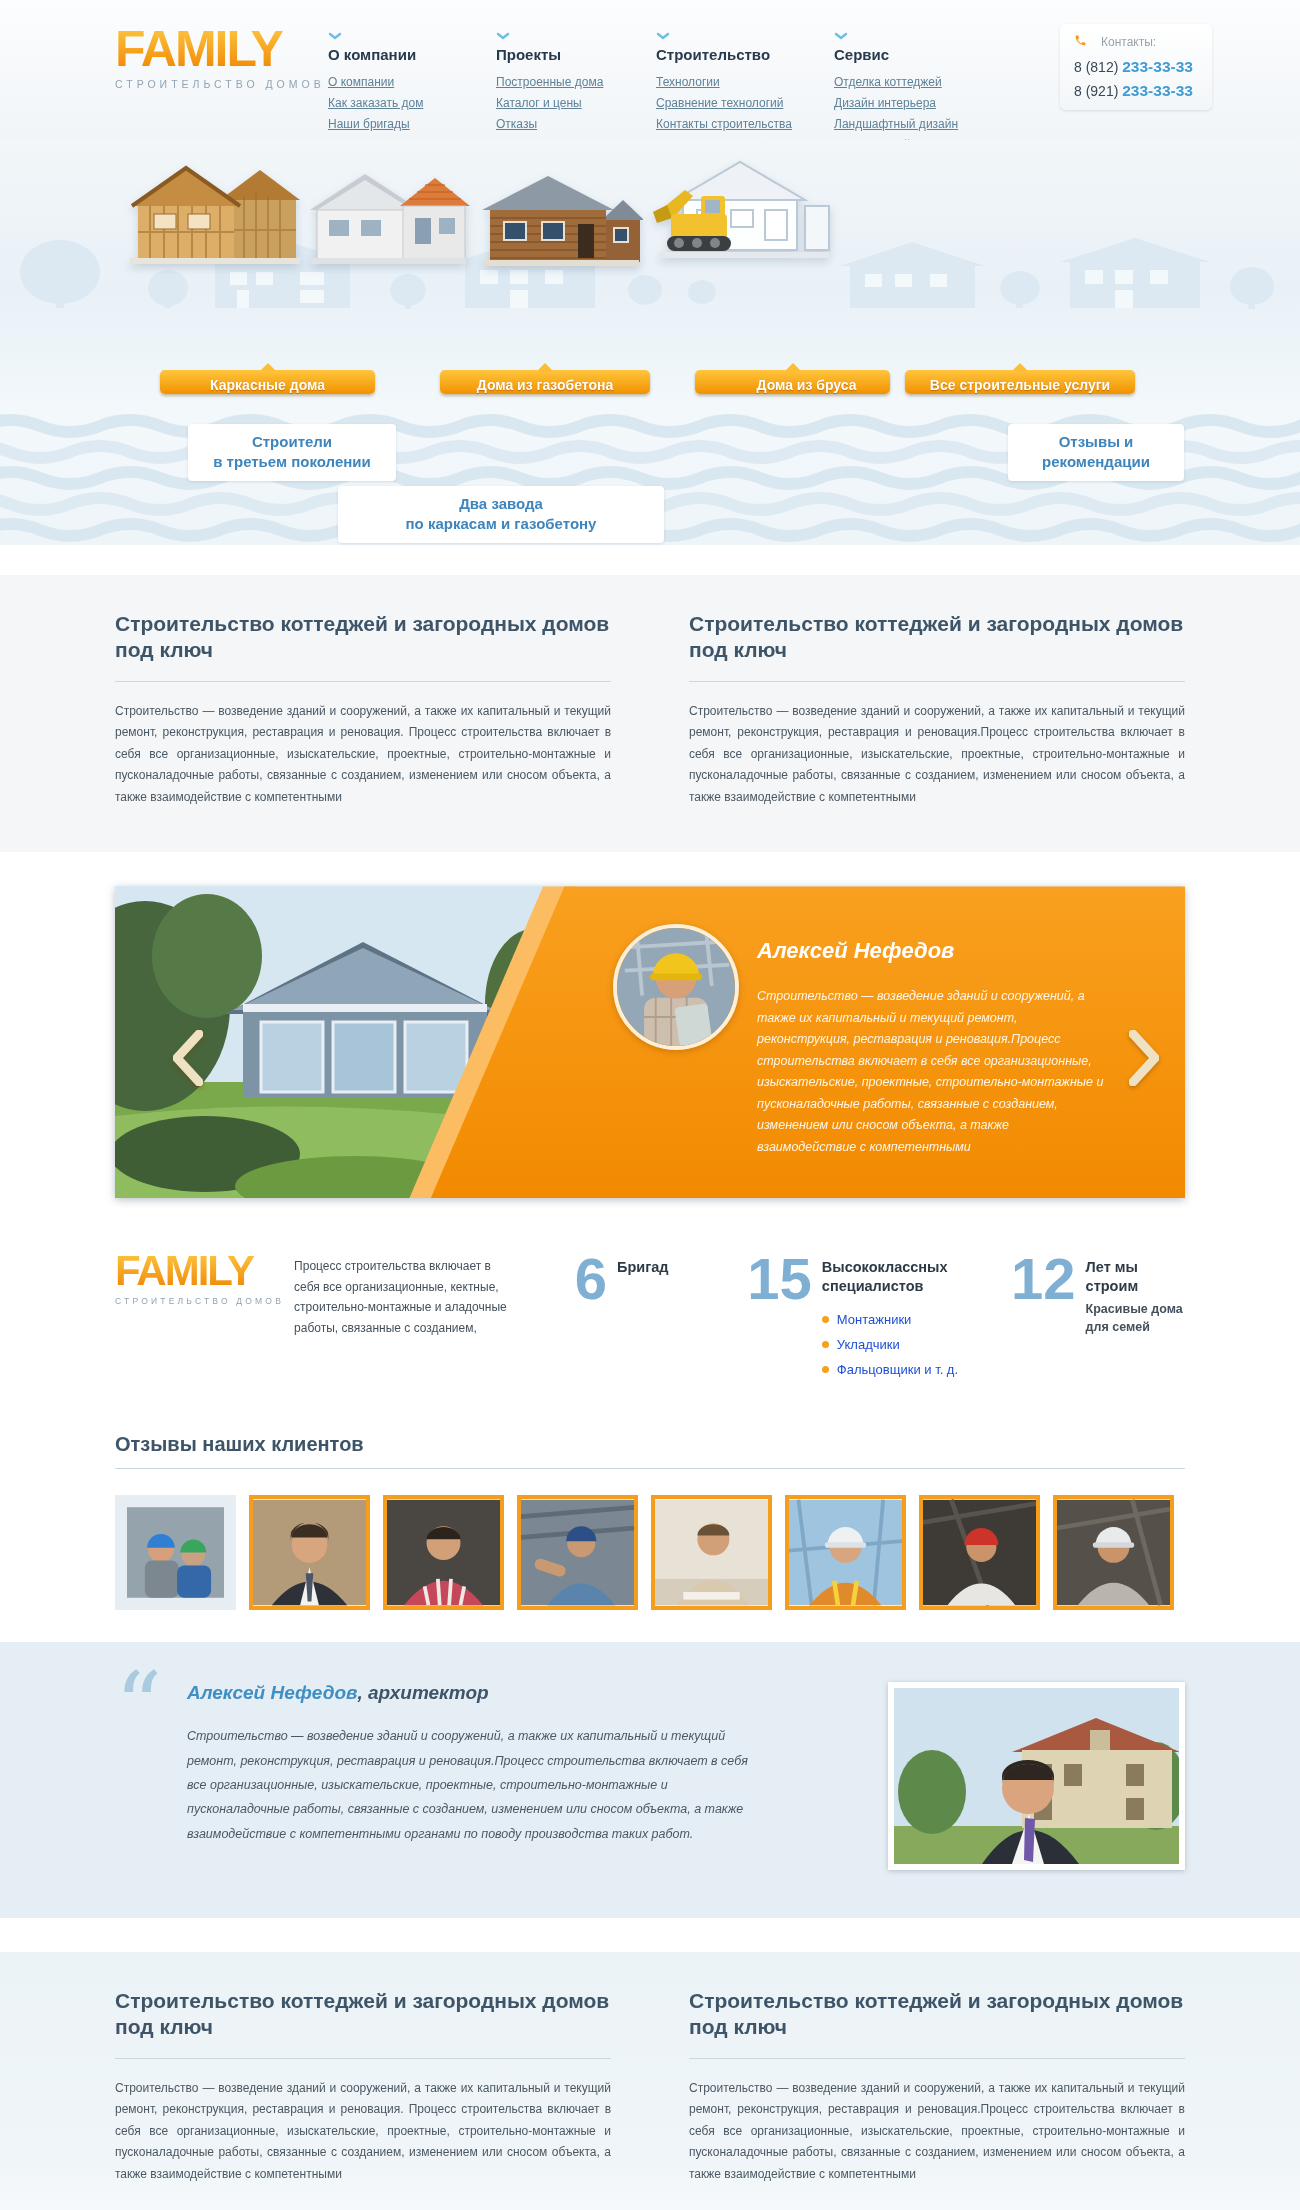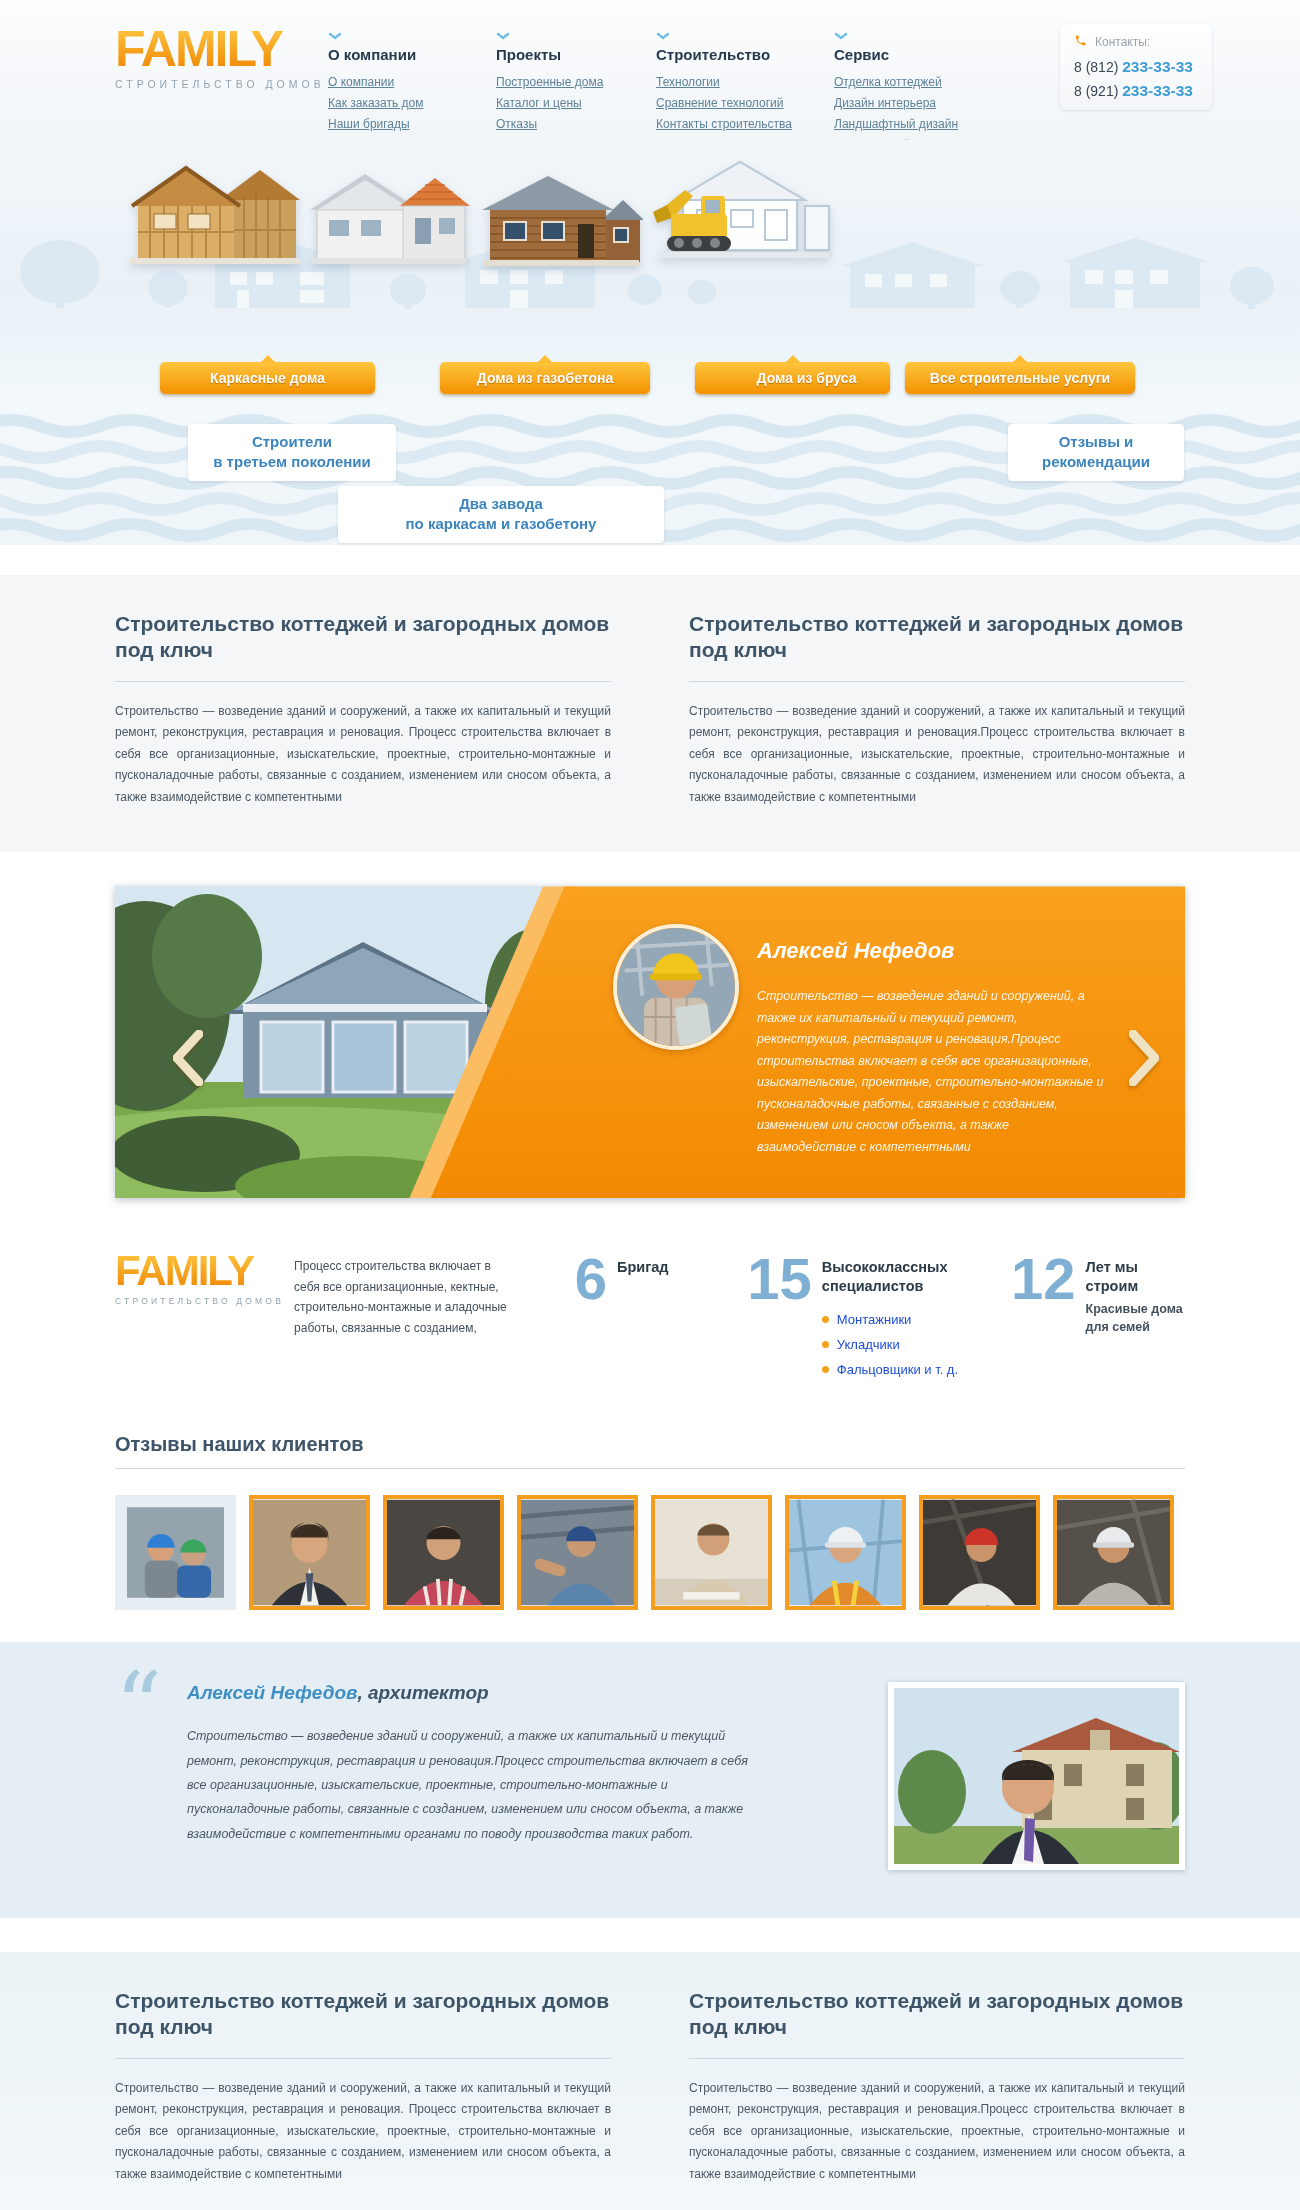--- a/index.html
+++ b/index.html
@@ -13,29 +13,29 @@
     background:linear-gradient(180deg,#fdc944,#ef8300); -webkit-background-clip:text; background-clip:text; color:transparent; }
   .logo-sub { font-size:10.5px; letter-spacing:4px; color:#93a3b0; margin-top:4px; white-space:nowrap; }
   .main-nav { display:flex; margin-left:28px; margin-top:2px; }
   .nav-col { width:160px; margin-right:8px; }
   .nav-col .chev { display:block; margin-bottom:2px; }
   .nav-title { font-size:15px; font-weight:bold; color:#273a4d; margin-bottom:9px; cursor:pointer; }
   .nav-col a { display:inline-block; font-size:12px; color:#5e8298; text-decoration:underline; margin-bottom:4px; cursor:pointer; }
   .nav-col ul { list-style:none; }
   .contact-card { margin-left:auto; background:linear-gradient(180deg,#ffffff,#f3f6f8); border-radius:6px; padding:10px 14px;
     box-shadow:0 1px 3px rgba(60,80,100,.15); height:86px; min-width:152px; }
-  .contact-label { font-size:12px; color:#98a4ae; display:flex; align-items:center; gap:8px; margin-bottom:5px; }
+  .contact-label { font-size:12px; color:#98a4ae; display:flex; align-items:center; gap:14px; margin-bottom:5px; }
   .phone-line { font-size:14px; color:#3a4754; white-space:nowrap; line-height:1.55; }
   .phone-line b { color:#3d9bd6; font-size:15.5px; }
 
   
   .hero { position:relative; height:270px; background:linear-gradient(180deg,#f2f6f9 0%,#e9f1f7 55%,#f2f8fb 100%); }
   .silhouettes { position:absolute; left:0; top:92px; }
   .house-art { position:absolute; filter:drop-shadow(0 4px 4px rgba(90,110,130,.25)); }
-  .hero-btn { position:absolute; height:32px; line-height:30px; text-align:center; color:#fff; font-weight:bold; font-size:14px;
+  .hero-btn { position:absolute; height:24px; line-height:30px; text-align:center; color:#fff; font-weight:bold; font-size:14px;
     background:linear-gradient(180deg,#ffc53d,#f29200); border:none; border-radius:5px; cursor:pointer;
     box-shadow:0 2px 3px rgba(120,70,0,.35); text-shadow:0 1px 1px rgba(150,80,0,.6); }
   .hero-btn::before { content:""; position:absolute; top:-7px; left:50%; margin-left:-8px;
     border-left:8px solid transparent; border-right:8px solid transparent; border-bottom:8px solid #fdbd35; }
   .hb1 { left:160px; bottom:16px; width:215px; }
   .hb2 { left:440px; bottom:16px; width:210px; }
   .hb3 { left:695px; bottom:16px; width:195px;padding-left:28px; }
   .hb4 { left:905px; bottom:16px; width:230px; }
 
   

